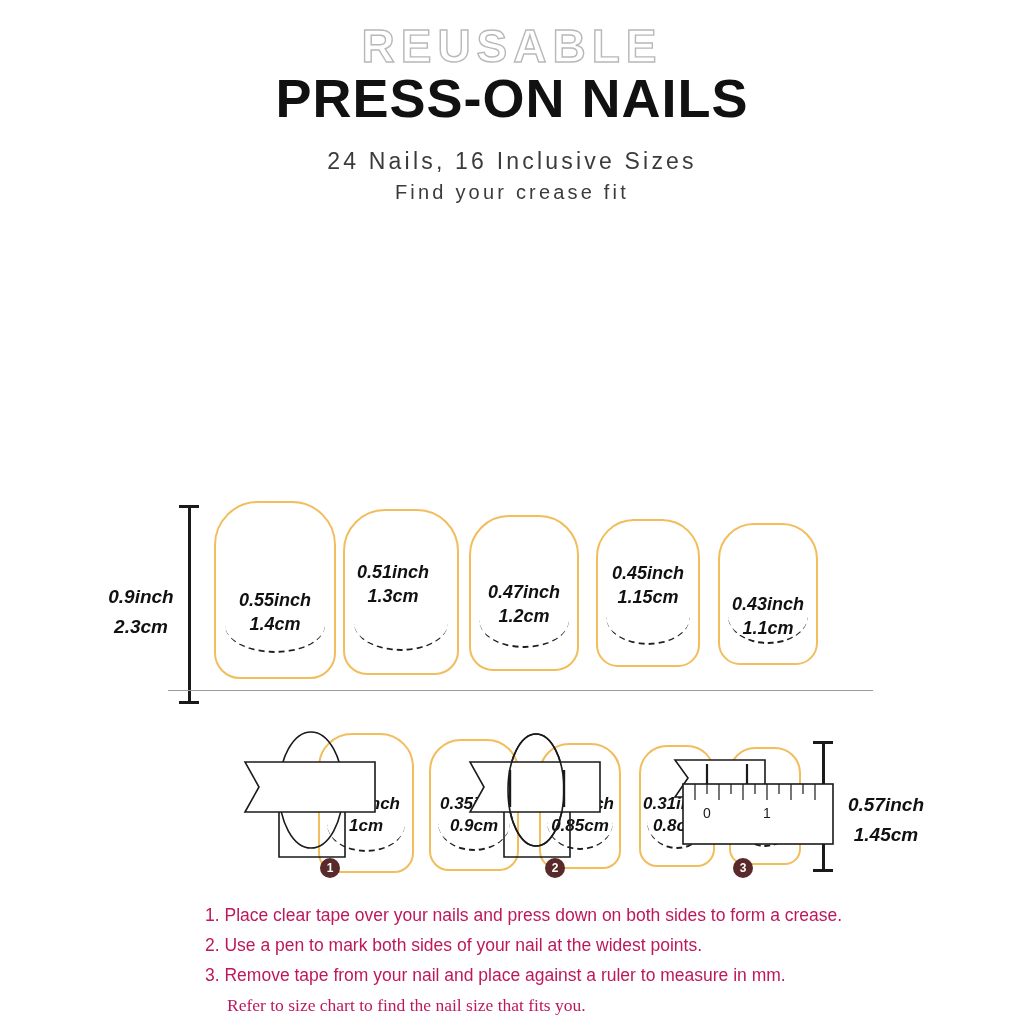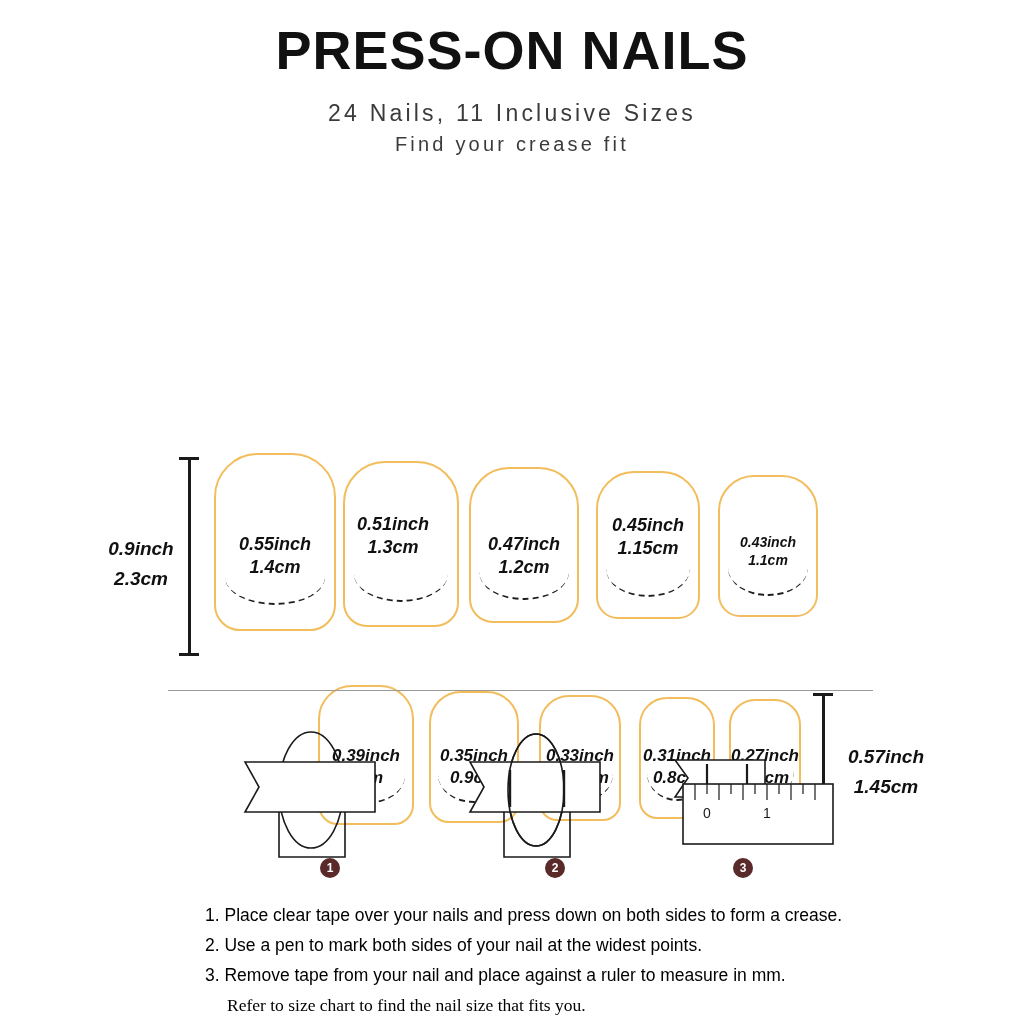--- a/index.html
+++ b/index.html
@@ -150,47 +150,48 @@
     font-weight: 700;
   }
 
   
   .instructions {
     position: absolute;
     top: 900px;
     left: 205px;
     width: 700px;
     font-size: 17.5px;
-    color: #000000;
+    color: #be185d;
     line-height: 1.72;
   }
   .instructions .line { white-space: nowrap; }
   .instructions .indent { padding-left: 22px; font-family: Liberation Serif, serif; }
 </style>
 </head>
 <body>
 
 <div class="header">
+  <div class="title-outline">REUSABLE</div>
   <div class="title-main">PRESS-ON NAILS</div>
-  <div class="subtitle">24 Nails, 11 Inclusive Sizes</div>
+  <div class="subtitle">24 Nails, 16 Inclusive Sizes</div>
   <div class="subtitle2">Find your crease fit</div>
 </div>
 
 <div class="chart">
 
   <div class="measure-bar" style="left:188px; top:272px; height:198px;"></div>
   <div class="measure-cap" style="left:179px; top:272px;"></div>
   <div class="measure-cap" style="left:179px; top:468px;"></div>
   <div class="measure-text" style="left:98px; top:350px; width:86px;">0.9inch</div>
   <div class="measure-text" style="left:98px; top:380px; width:86px;">2.3cm</div>
 
   <div class="nail" style="left:214px; top:268px; width:122px; height:178px; border-radius:44px 44px 26px 26px;">
     <div class="smile"></div>
   </div>
-  <div class="nail-label" style="left:214px; width:122px; top:348px; font-size:18px;">
+  <div class="nail-label" style="left:214px; width:122px; top:356px; font-size:18px;">
     <span class="l1">0.55inch</span>
     <span class="l2">1.4cm</span>
   </div>
 
   <div class="nail" style="left:343px; top:276px; width:116px; height:166px; border-radius:42px 42px 24px 24px;">
     <div class="smile"></div>
   </div>
   <div class="nail-label" style="left:343px; width:100px; top:328px; font-size:18px;">
     <span class="l1">0.51inch</span>
     <span class="l2">1.3cm</span>
@@ -208,21 +209,21 @@
     <div class="smile"></div>
   </div>
   <div class="nail-label" style="left:590px; width:116px; top:329px; font-size:18px;">
     <span class="l1">0.45inch</span>
     <span class="l2">1.15cm</span>
   </div>
 
   <div class="nail" style="left:718px; top:290px; width:100px; height:142px; border-radius:36px 36px 22px 22px;">
     <div class="smile"></div>
   </div>
-  <div class="nail-label" style="left:712px; width:112px; top:348px; font-size:14px;">
+  <div class="nail-label" style="left:712px; width:112px; top:360px; font-size:18px;">
     <span class="l1">0.43inch</span>
     <span class="l2">1.1cm</span>
   </div>
 
   <div class="nail" style="left:318px; top:500px; width:96px; height:140px; border-radius:34px 34px 20px 20px;">
     <div class="smile"></div>
   </div>
   <div class="nail-label" style="left:312px; width:108px; top:560px; font-size:17px;">
     <span class="l1">0.39inch</span>
     <span class="l2">1cm</span>

